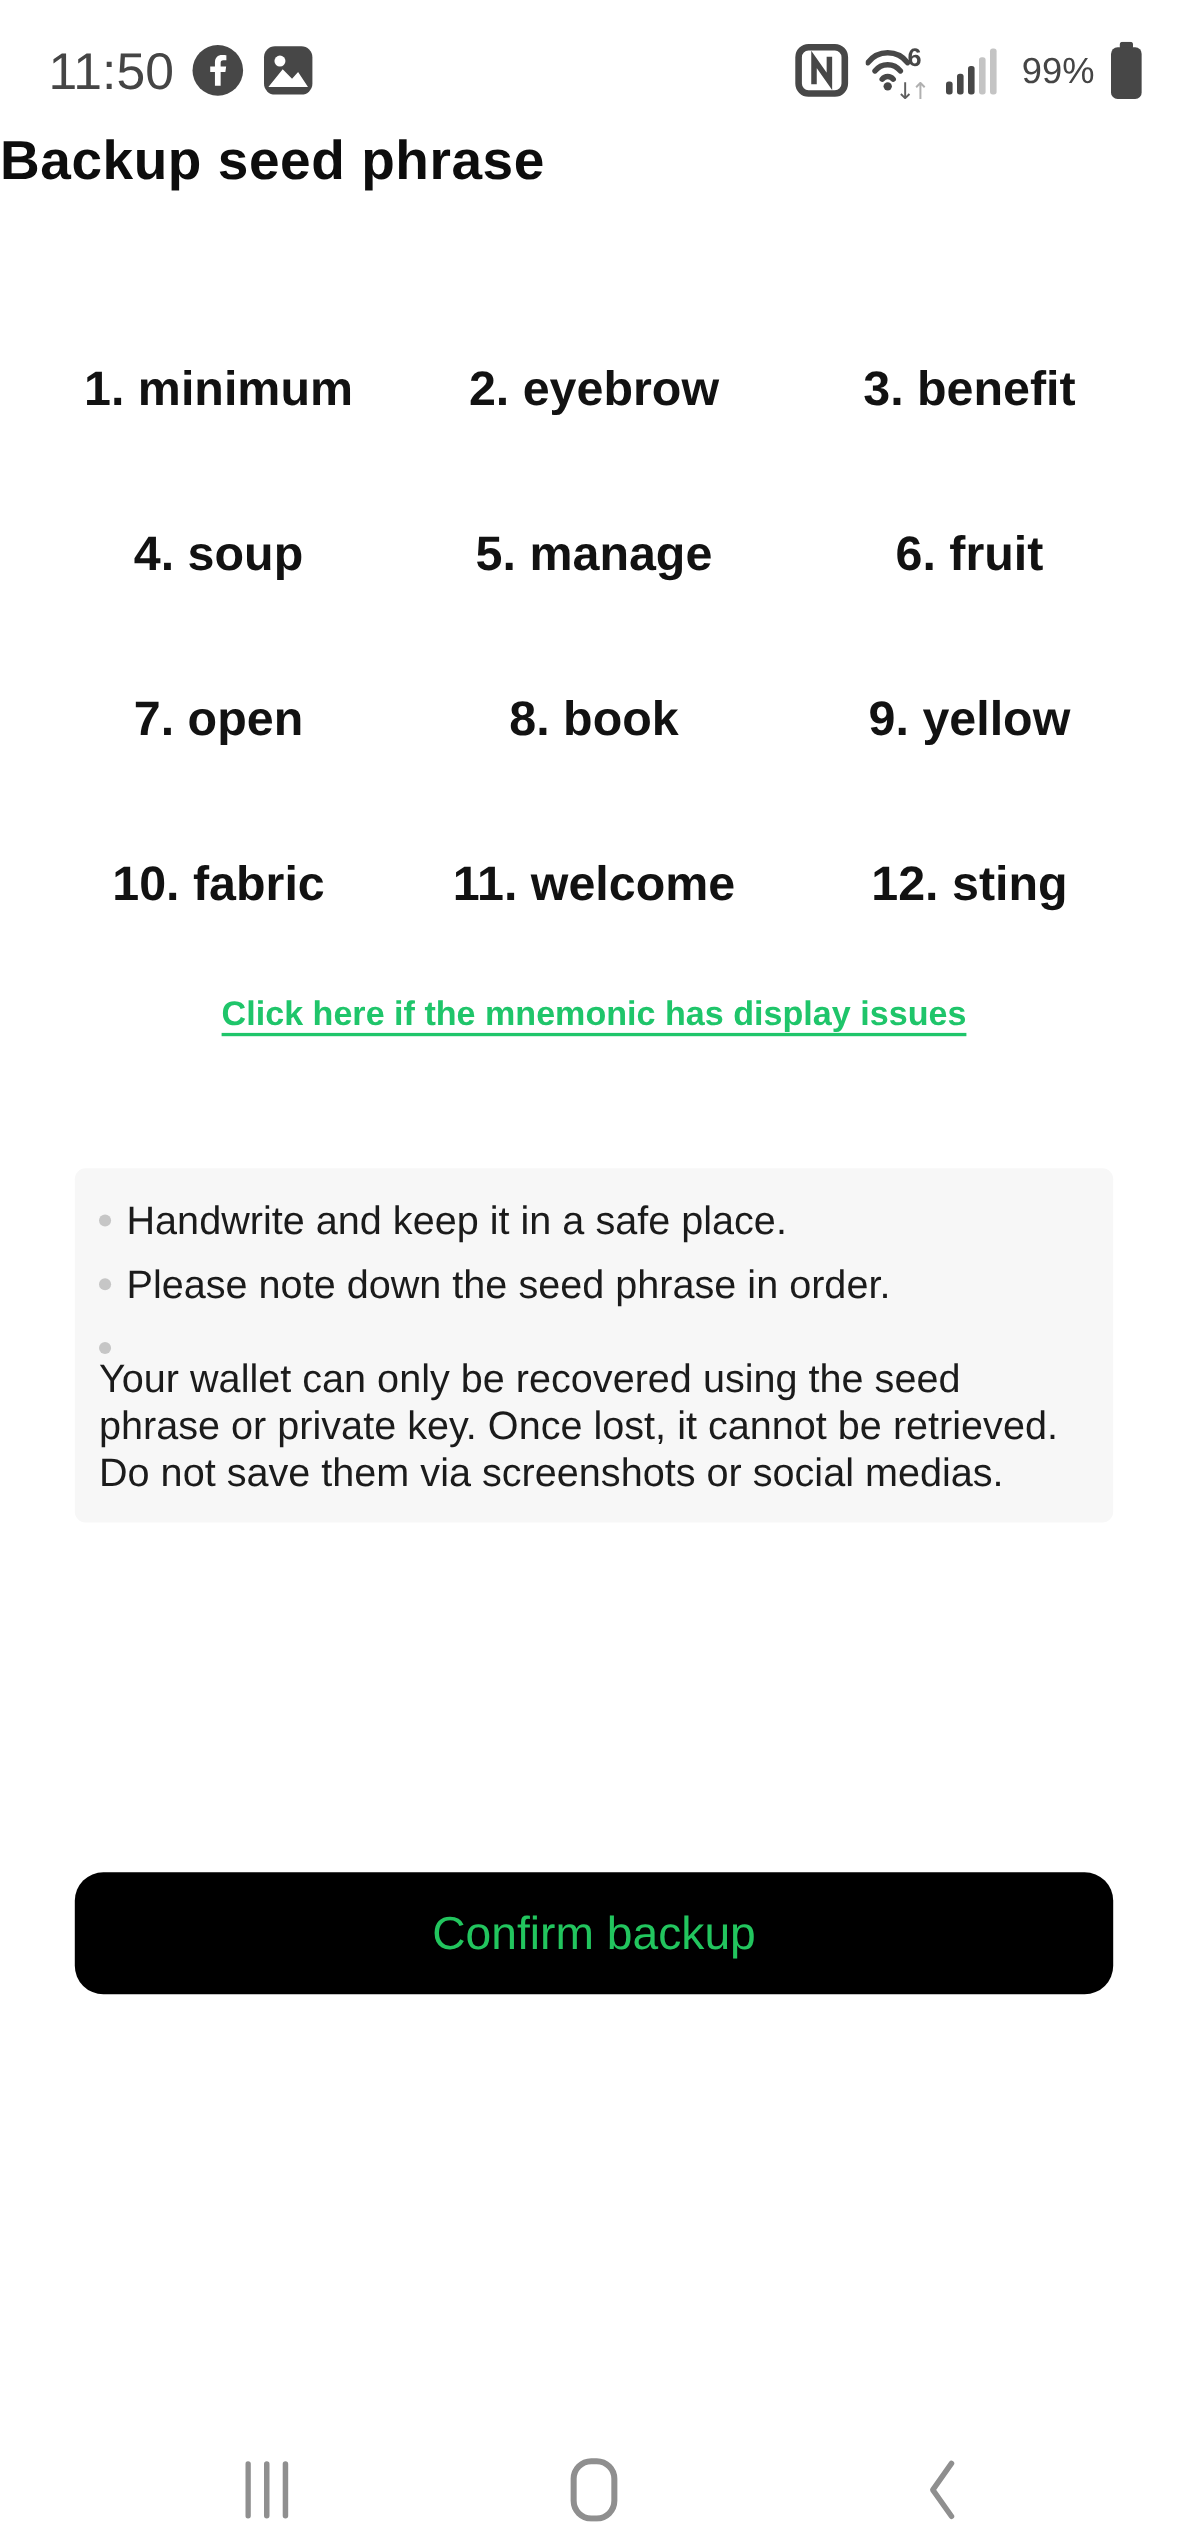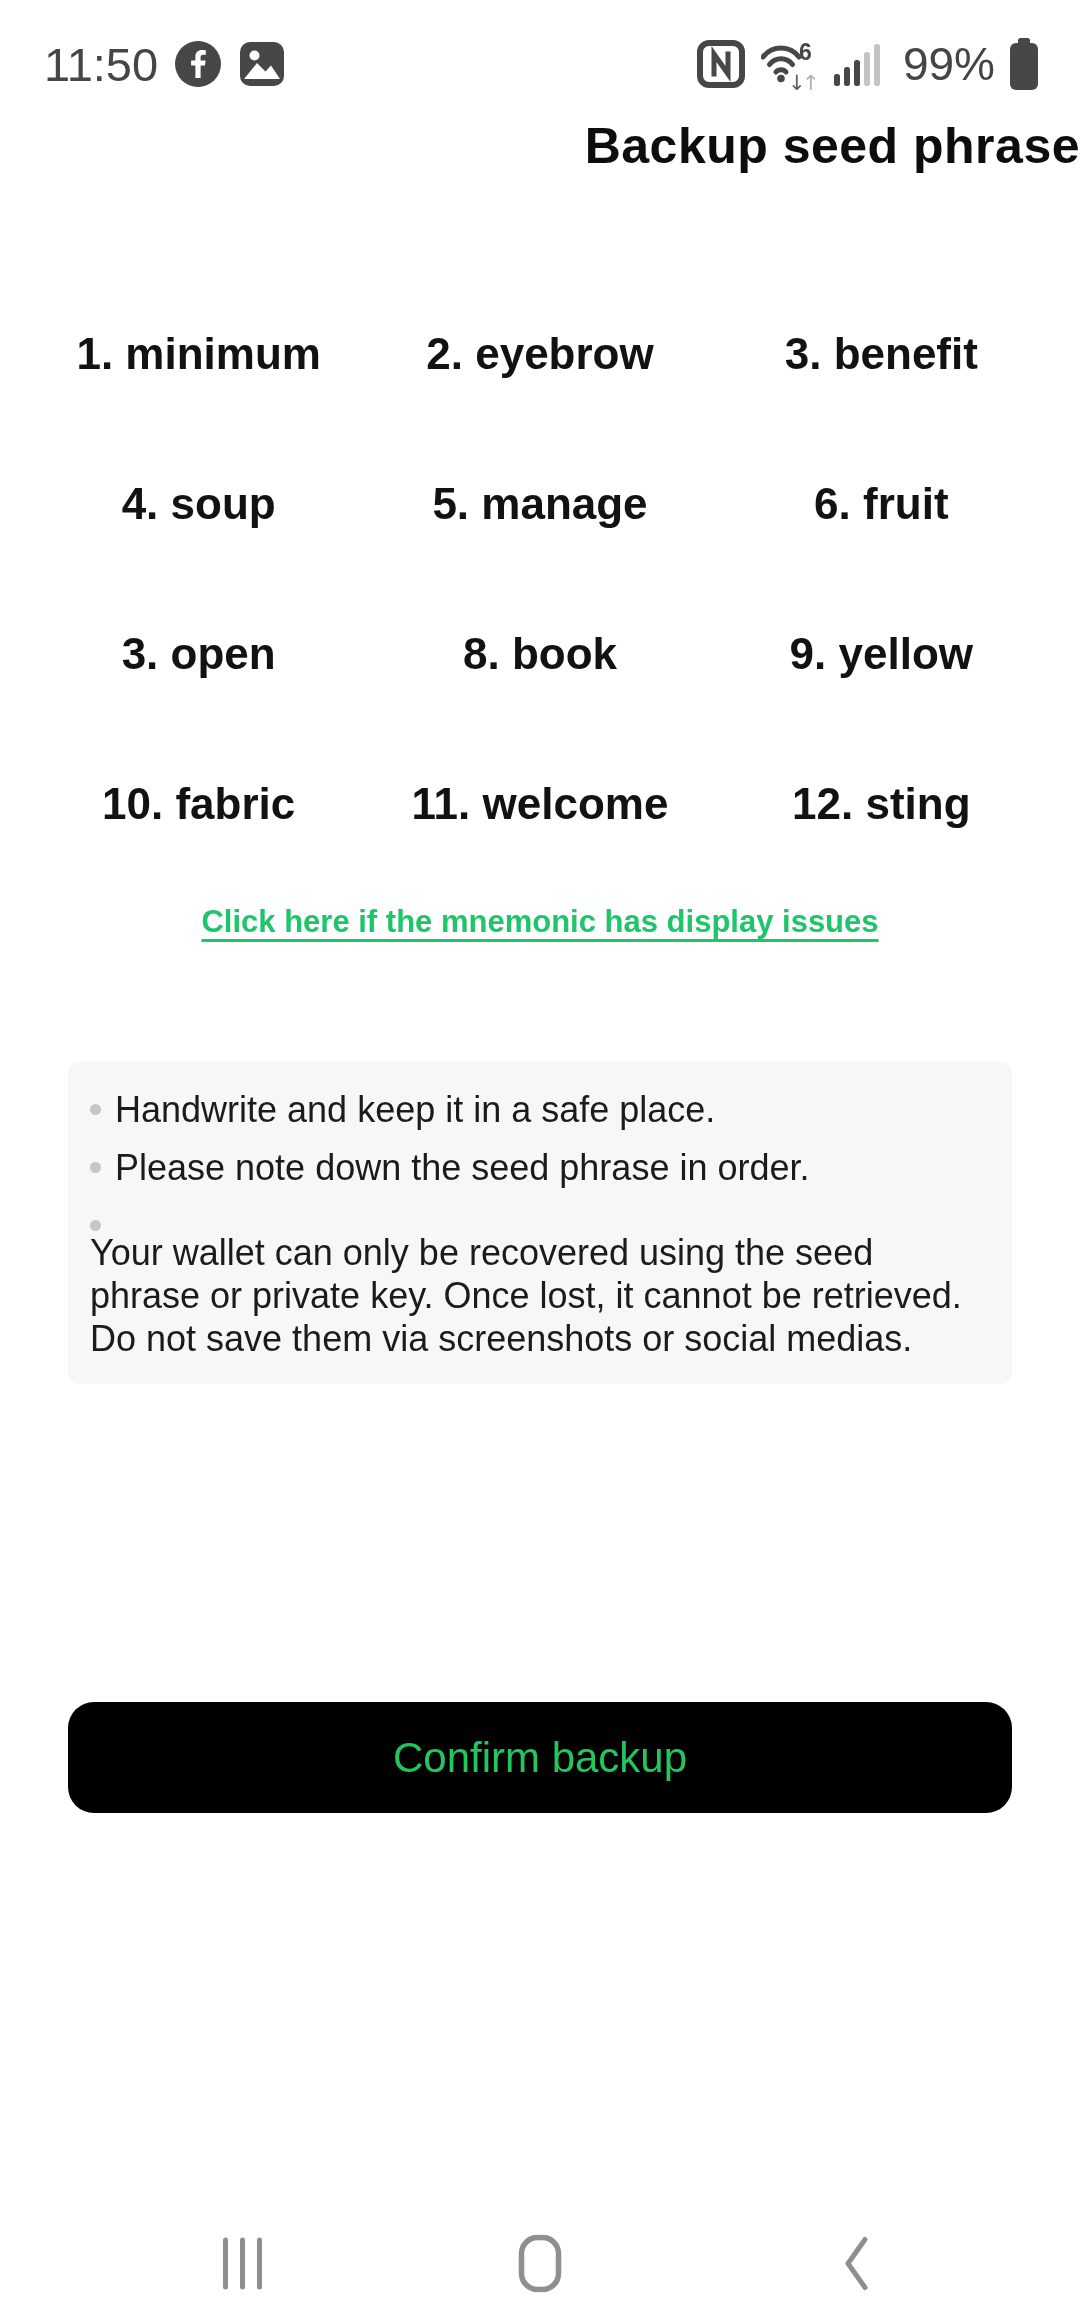--- a/index.html
+++ b/index.html
@@ -15,27 +15,27 @@
 
   
   .status-bar {
     position: absolute; top: 0; left: 0; right: 0; height: 96px;
     display: flex; align-items: center; justify-content: space-between;
     padding: 10px 42px 0 44px;
   }
   .sb-left { display: flex; align-items: center; gap: 16px; }
   .sb-right { display: flex; align-items: center; gap: 15px; }
   .time { font-size: 47px; color: #454545; }
-  .battery-text { font-size: 46px; color: #454545; margin-left: 4px; }
+  .battery-text { font-size: 33px; color: #454545; margin-left: 4px; }
   .sb-icon { display: inline-flex; align-items: center; }
 
   
   .title {
     position: absolute; top: 106px; left: 0; width: 100%;
-    text-align: right; font-size: 50px; font-weight: 700;
+    text-align: left; font-size: 50px; font-weight: 700;
     color: #0d0d0d; letter-spacing: 0.5px;
   }
 
   
   .word-grid {
     position: absolute; top: 268px; left: 28px; right: 28px;
     display: grid; grid-template-columns: repeat(3, 1fr);
     grid-auto-rows: 150px;
   }
   .word {
@@ -147,21 +147,21 @@
 
   <h1 class="title">Backup seed phrase</h1>
 
   <div class="word-grid">
     <div class="word">1. minimum</div>
     <div class="word">2. eyebrow</div>
     <div class="word">3. benefit</div>
     <div class="word">4. soup</div>
     <div class="word">5. manage</div>
     <div class="word">6. fruit</div>
-    <div class="word">3. open</div>
+    <div class="word">7. open</div>
     <div class="word">8. book</div>
     <div class="word">9. yellow</div>
     <div class="word">10. fabric</div>
     <div class="word">11. welcome</div>
     <div class="word">12. sting</div>
   </div>
 
   <div class="link-row">
     <a class="display-issues-link" href="#">Click here if the mnemonic has display issues</a>
   </div>

